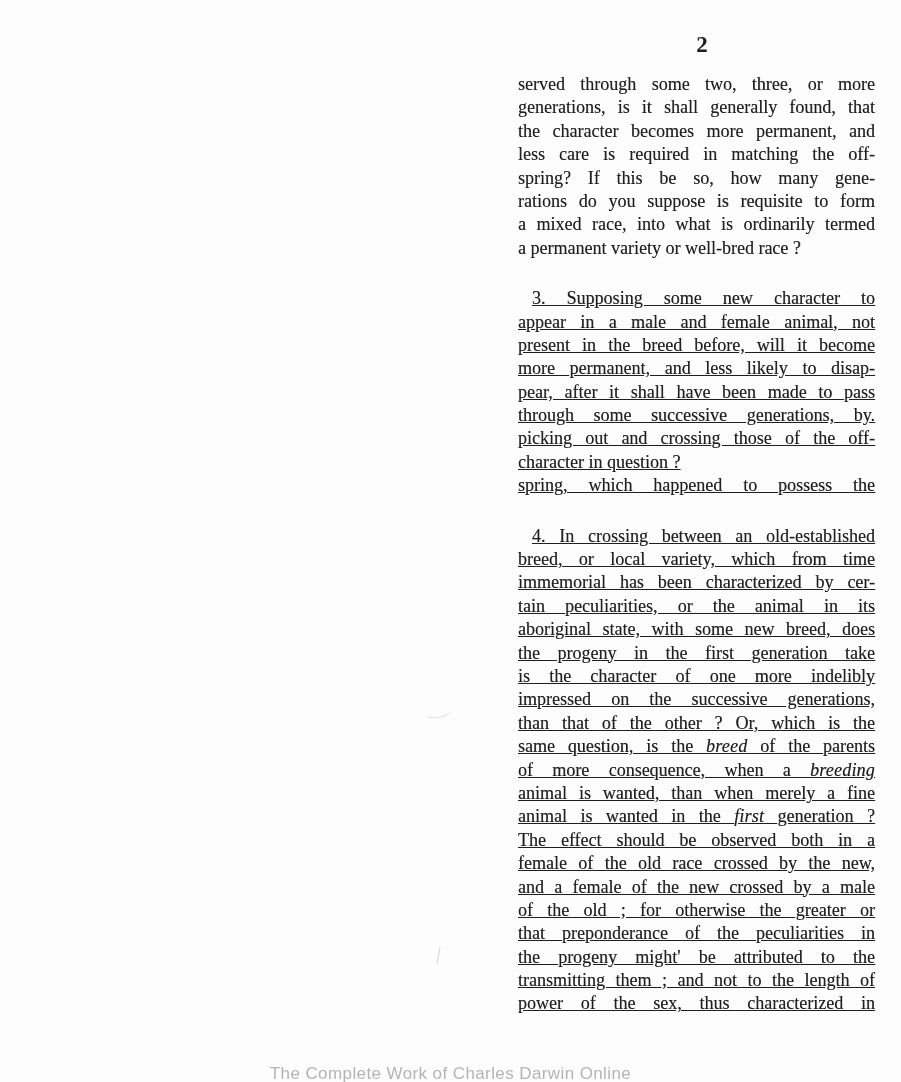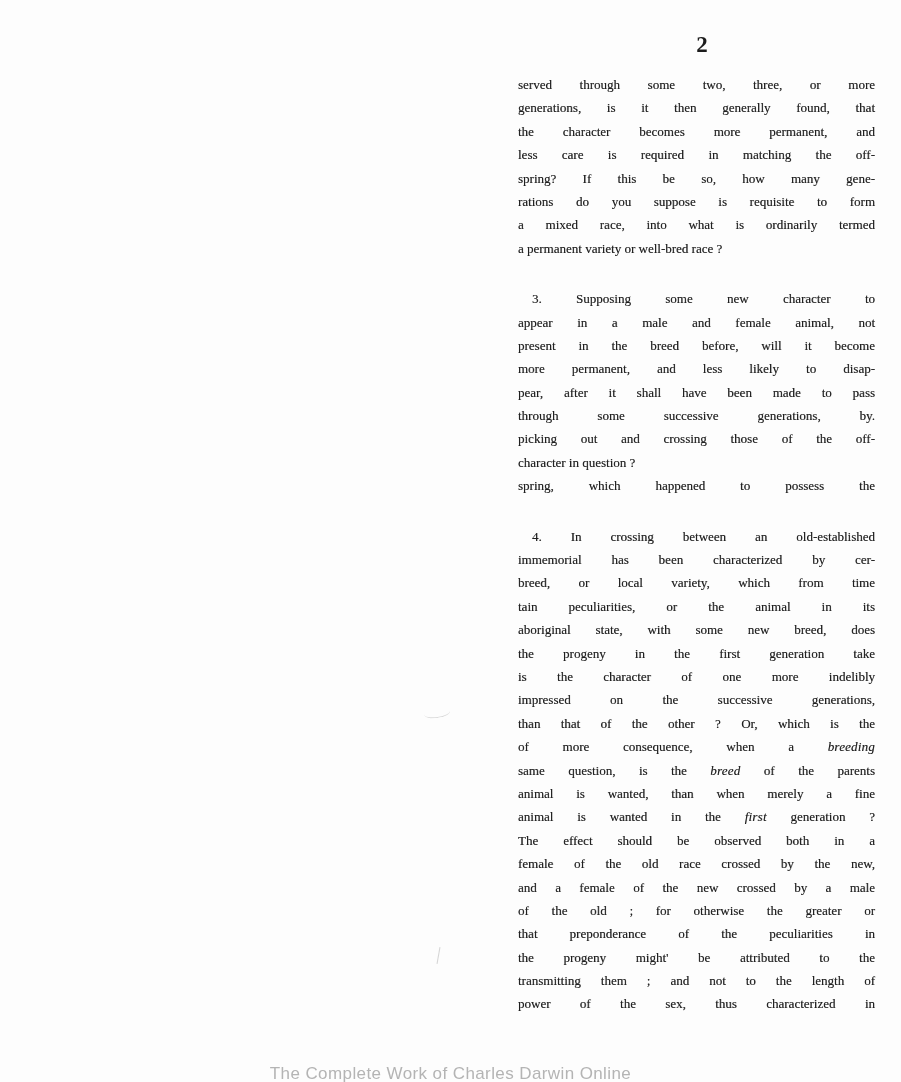--- a/index.html
+++ b/index.html
@@ -23,26 +23,27 @@
     text-align: center;
     font-size: 23px;
     font-weight: bold;
     color: #1c1c1c;
   }
   .text-column {
     position: absolute;
     left: 518px;
     top: 73px;
     width: 357px;
-    font-size: 13px;
+    font-size: 18px;
     color: #1f1f1f;
     text-shadow: 0.3px 0 0 rgba(30,30,30,0.5);
   }
   .paragraph + .paragraph {
     margin-top: 27px;
+    text-decoration: underline;
   }
   .line {
     height: 23.4px;
     line-height: 23.4px;
     text-align: justify;
     -moz-text-align-last: justify;
     text-align-last: justify;
     overflow: visible;
     white-space: nowrap;
   }
@@ -93,51 +94,51 @@
 </style>
 </head>
 <body>
 
 <div class="scan-page">
   <div class="page-number">2</div>
 
   <div class="text-column" id="text-column">
       <div class="paragraph">
         <div class="line">served through some two, three, or more</div>
-        <div class="line">generations, is it then generally found, that</div>
+        <div class="line">generations, is it shall generally found, that</div>
         <div class="line">the character becomes more permanent, and</div>
         <div class="line">less care is required in matching the off-</div>
         <div class="line">spring? If this be so, how many gene-</div>
         <div class="line">rations do you suppose is requisite to form</div>
         <div class="line">a mixed race, into what is ordinarily termed</div>
         <div class="line left-last">a permanent variety or well-bred race ?</div>
       </div>
       <div class="paragraph">
         <div class="line indent">3. Supposing some new character to</div>
         <div class="line">appear in a male and female animal, not</div>
         <div class="line">present in the breed before, will it become</div>
         <div class="line">more permanent, and less likely to disap-</div>
         <div class="line">pear, after it shall have been made to pass</div>
         <div class="line">through some successive generations, by.</div>
         <div class="line">picking out and crossing those of the off-</div>
         <div class="line left-last">character in question ?</div>
         <div class="line">spring, which happened to possess the</div>
       </div>
       <div class="paragraph">
         <div class="line indent">4. In crossing between an old-established</div>
+        <div class="line">breed, or local variety, which from time</div>
         <div class="line">immemorial has been characterized by cer-</div>
-        <div class="line">breed, or local variety, which from time</div>
         <div class="line">tain peculiarities, or the animal in its</div>
         <div class="line">aboriginal state, with some new breed, does</div>
         <div class="line">the progeny in the first generation take</div>
         <div class="line">is the character of one more indelibly</div>
         <div class="line">impressed on the successive generations,</div>
         <div class="line">than that of the other ?  Or, which is the</div>
+        <div class="line">same question, is the <i>breed</i> of the parents</div>
         <div class="line">of more consequence, when a <i>breeding</i></div>
-        <div class="line">same question, is the <i>breed</i> of the parents</div>
         <div class="line">animal is wanted, than when merely a fine</div>
         <div class="line">animal is wanted in the <i>first</i> generation ?</div>
         <div class="line">The effect should be observed both in a</div>
         <div class="line">female of the old race crossed by the new,</div>
         <div class="line">and a female of the new crossed by a male</div>
         <div class="line">of the old ; for otherwise the greater or</div>
         <div class="line">that preponderance of the peculiarities in</div>
         <div class="line">the progeny might' be attributed to the</div>
         <div class="line">transmitting them ; and not to the length of</div>
         <div class="line">power of the sex, thus characterized in</div>

